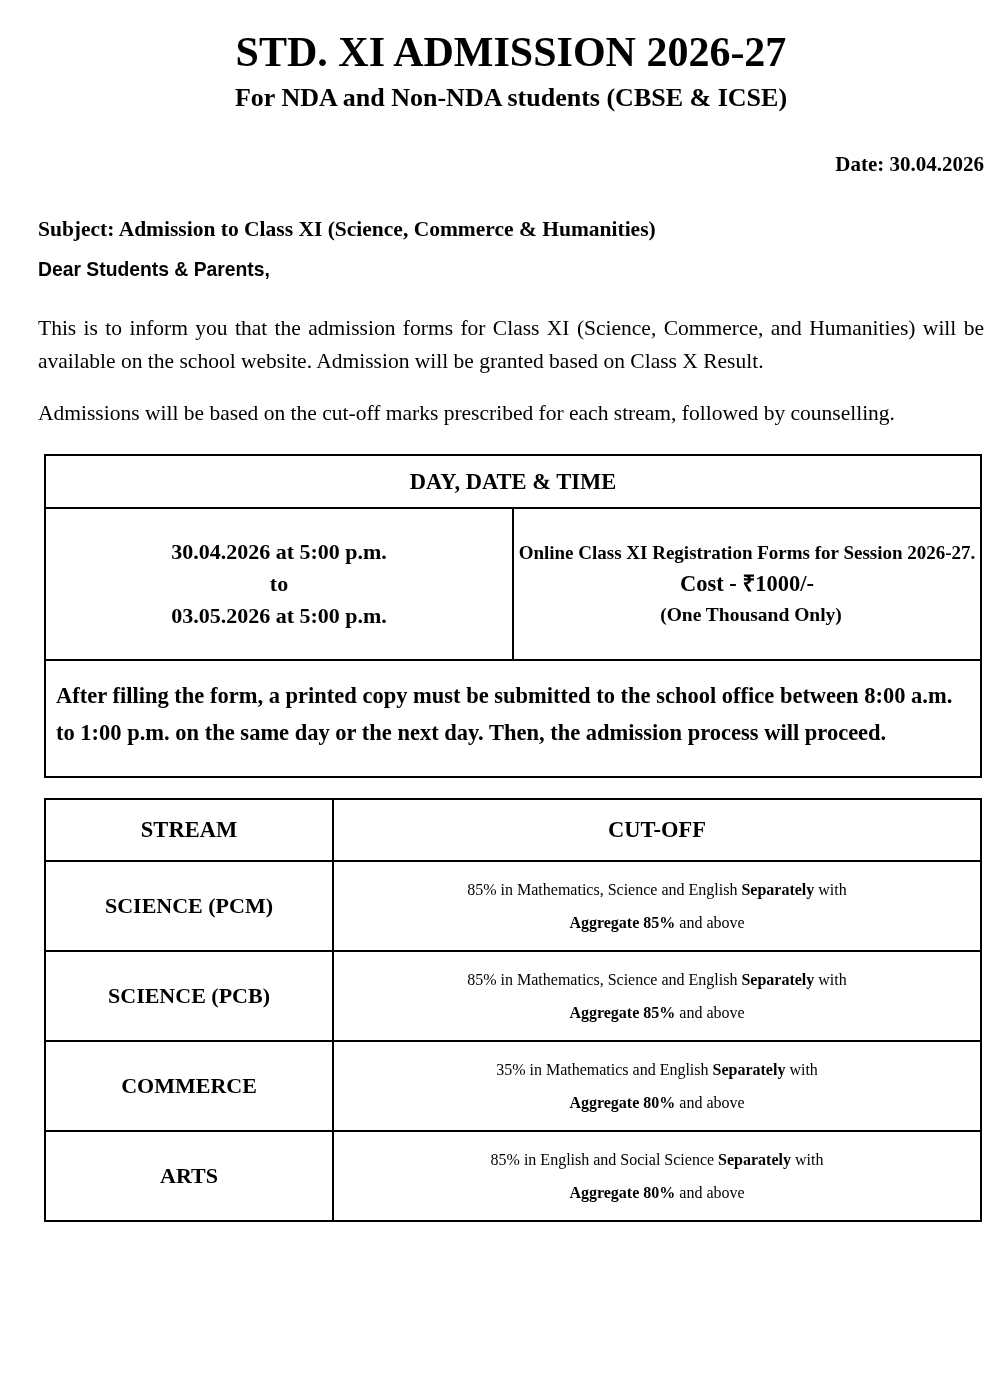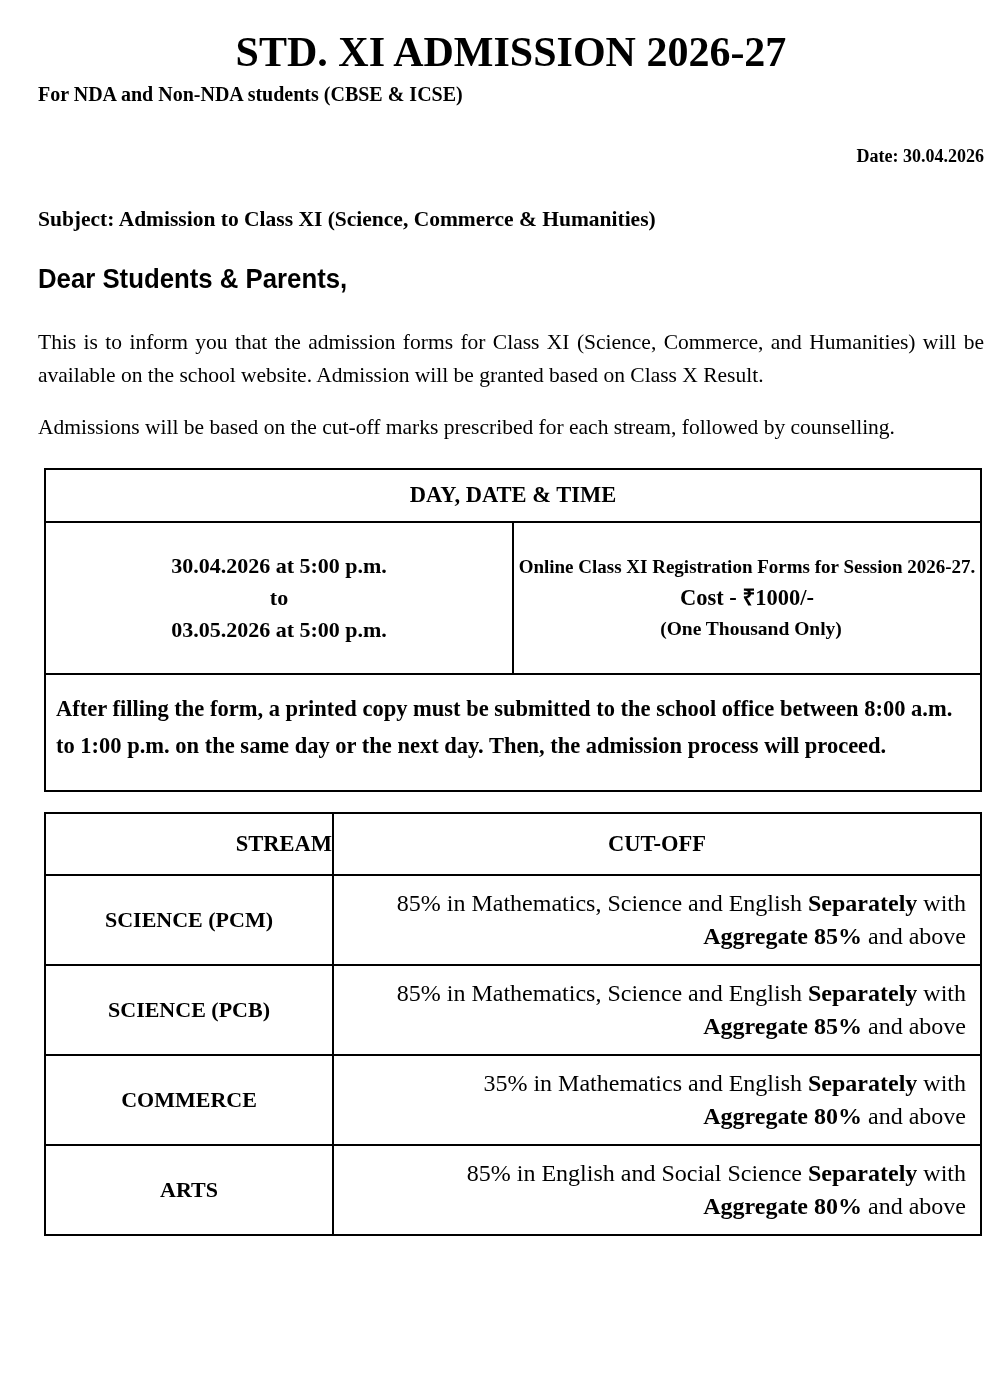--- a/index.html
+++ b/index.html
@@ -17,40 +17,41 @@
     height: 100%;
     padding: 28px 24px 0 38px;
   }
   .doc-title {
     text-align: center;
     font-size: 42px;
     font-weight: bold;
     line-height: 1.18;
   }
   .doc-subtitle {
-    font-size: 20px;
+    text-align: center;
+    font-size: 26px;
     font-weight: bold;
     line-height: 1.15;
     margin-top: 5px;
   }
   .date-line {
     text-align: right;
-    font-size: 18px;
+    font-size: 21px;
     font-weight: bold;
     margin-top: 40px;
   }
   .subject-line {
     font-size: 21.5px;
     font-weight: bold;
     margin-top: 40px;
   }
   .salutation {
-    margin-top: 31px;
+    margin-top: 15px;
     font-family: "Liberation Sans", sans-serif;
-    font-size: 28px;
+    font-size: 21px;
     font-weight: bold;
   }
   .salutation .squeeze {
     display: inline-block;
     transform: scaleX(0.92);
     transform-origin: left center;
   }
   .body-para {
     font-size: 21.5px;
     line-height: 33px;
@@ -99,30 +100,30 @@
     text-align: left;
   }
 
   .cutoff-table { margin-top: 20px; }
   .cutoff-table th {
     height: 62px;
     font-size: 22.5px;
     font-weight: bold;
     text-align: center;
   }
-  .cutoff-table .col-stream { width: 288px; text-align: right; }
+  .cutoff-table .col-stream { width: 288px; }
   .cutoff-table td { height: 90px; }
   .stream-cell {
     text-align: center;
     font-size: 22px;
     font-weight: bold;
   }
   .cutoff-cell {
-    text-align: right;
-    font-size: 24px;
+    text-align: center;
+    font-size: 16px;
     line-height: 33px;
     padding: 0 14px;
   }
   .cutoff-cell .b { font-weight: bold; }
 </style>
 </head>
 <body>
 
 <div class="page">
 

